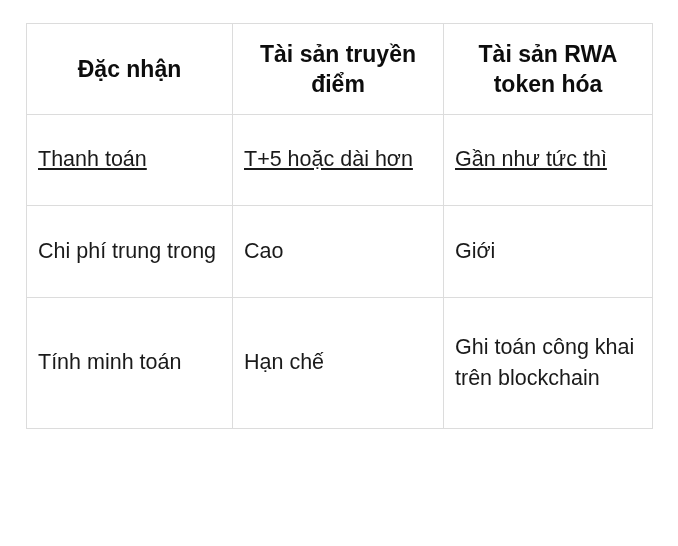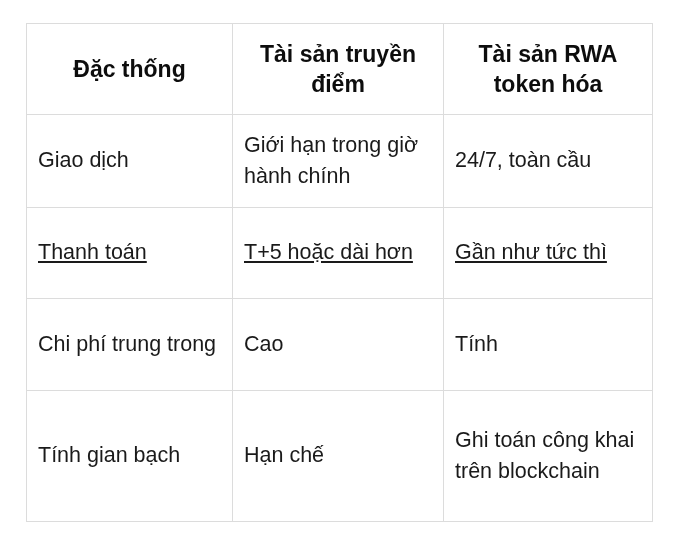--- a/index.html
+++ b/index.html
@@ -70,41 +70,36 @@
 
 <div class="table-wrap">
   <table class="comparison-table">
     <colgroup>
       <col class="col-feature">
       <col class="col-trad">
       <col class="col-rwa">
     </colgroup>
     <thead>
       <tr>
-        <th>Đặc thống</th>
+        <th>Đặc nhận</th>
         <th>Tài sản truyền điểm</th>
         <th>Tài sản RWA token hóa</th>
       </tr>
     </thead>
     <tbody>
-      <tr class="row-giao-dich">
-        <td>Giao dịch</td>
-        <td>Giới hạn trong giờ hành chính</td>
-        <td>24/7, toàn cầu</td>
-      </tr>
       <tr class="row-thanh-toan">
         <td>Thanh toán</td>
         <td>T+5 hoặc dài hơn</td>
         <td>Gần như tức thì</td>
       </tr>
       <tr class="row-chi-phi">
         <td>Chi phí trung trong</td>
         <td>Cao</td>
-        <td>Tính</td>
+        <td>Giới</td>
       </tr>
       <tr class="row-minh-bach">
-        <td>Tính gian bạch</td>
+        <td>Tính minh toán</td>
         <td>Hạn chế</td>
         <td>Ghi toán công khai trên blockchain</td>
       </tr>
     </tbody>
   </table>
 </div>
 
 </body></html>

